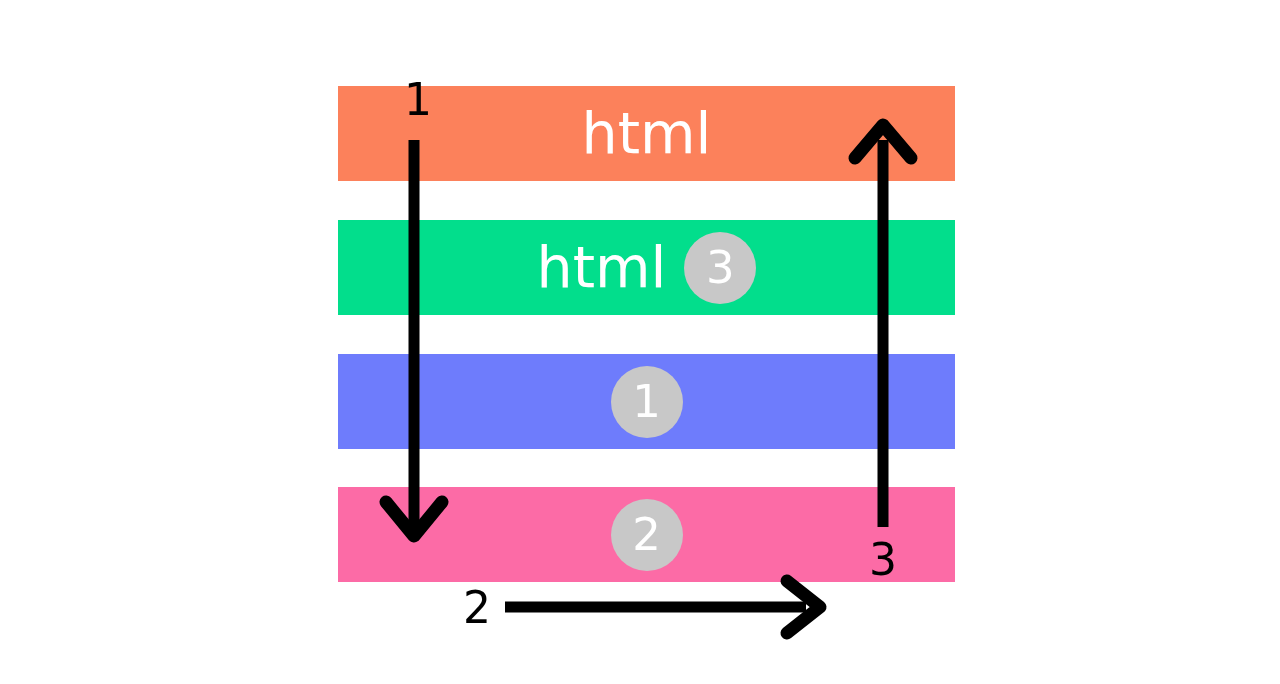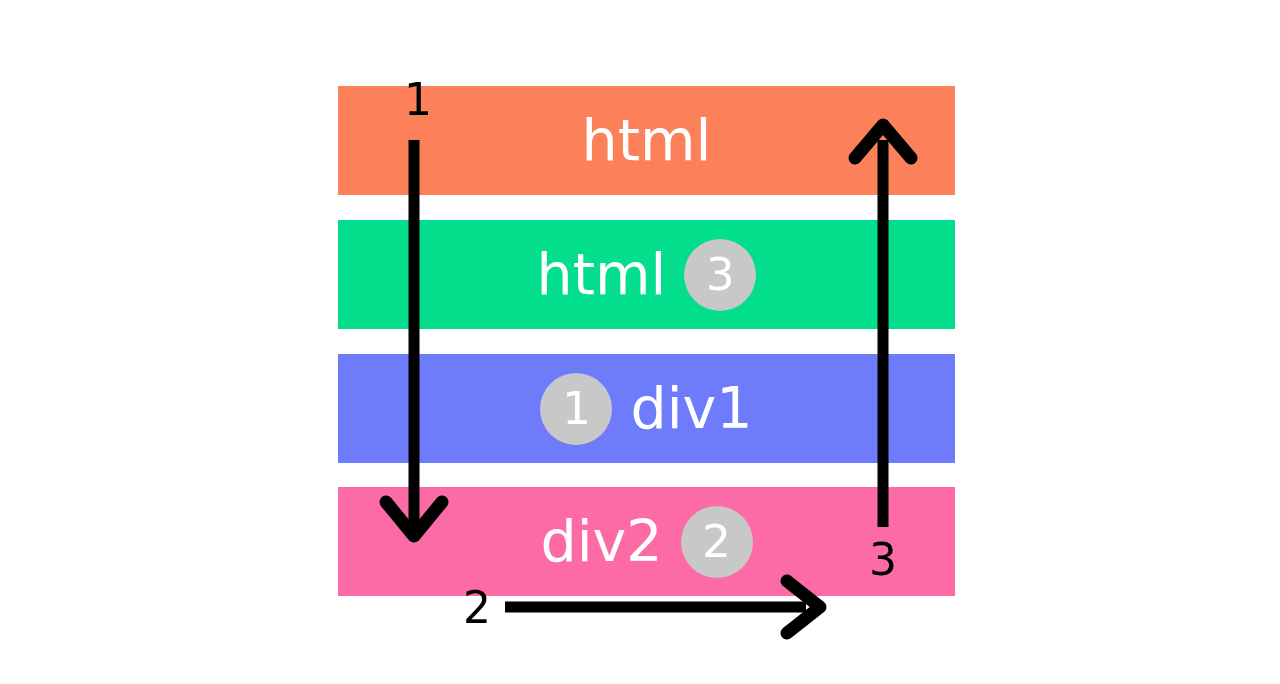--- a/index.html
+++ b/index.html
@@ -16,21 +16,21 @@
   #stage {
     position: relative;
     width: 1280px;
     height: 684px;
     background: #ffffff;
   }
   .bar {
     position: absolute;
     left: 338px;
     width: 617px;
-    height: 109px;
+    height: 95px;
     display: flex;
     align-items: center;
     justify-content: center;
     box-sizing: border-box;
   }
   #bar-html  { top: 86px;  background: #FC815B; }
   #bar-body  { top: 220px; background: #02DE8C; }
   #bar-div1  { top: 354px; background: #6E7CFC; }
   #bar-div2  { top: 487px; background: #FC6BA6; }
 
@@ -98,27 +98,25 @@
   <div class="bar" id="bar-body" style="background: rgb(2, 222, 140);">
     <div class="bar-inner">
       <span class="bar-label" style="color: rgb(255, 255, 255);">html</span>
       <span class="badge" style="background: rgb(200, 200, 200); color: rgb(255, 255, 255);">3</span>
     </div>
   </div>
 
   <div class="bar" id="bar-div1" style="background: rgb(110, 124, 252);">
     <div class="bar-inner badge-left">
       <span class="badge" style="background: rgb(200, 200, 200); color: rgb(255, 255, 255);">1</span>
-      <span class="bar-label" style="color: rgb(255, 255, 255);">div1</span>
     </div>
   </div>
 
   <div class="bar" id="bar-div2" style="background: rgb(252, 107, 166);">
     <div class="bar-inner">
-      <span class="bar-label" style="color: rgb(255, 255, 255);">div2</span>
       <span class="badge" style="background: rgb(200, 200, 200); color: rgb(255, 255, 255);">2</span>
     </div>
   </div>
 
   <svg id="svg-arrows" viewBox="0 0 1280 684">
 
     <g>
       <line x1="414" y1="140" x2="414" y2="528" stroke="#000000" stroke-width="11" stroke-linecap="butt"></line>
       <path d="M 386 502 L 414 536 L 442 502" fill="none" stroke="#000000" stroke-width="13" stroke-linecap="round" stroke-linejoin="round"></path>
     </g>

